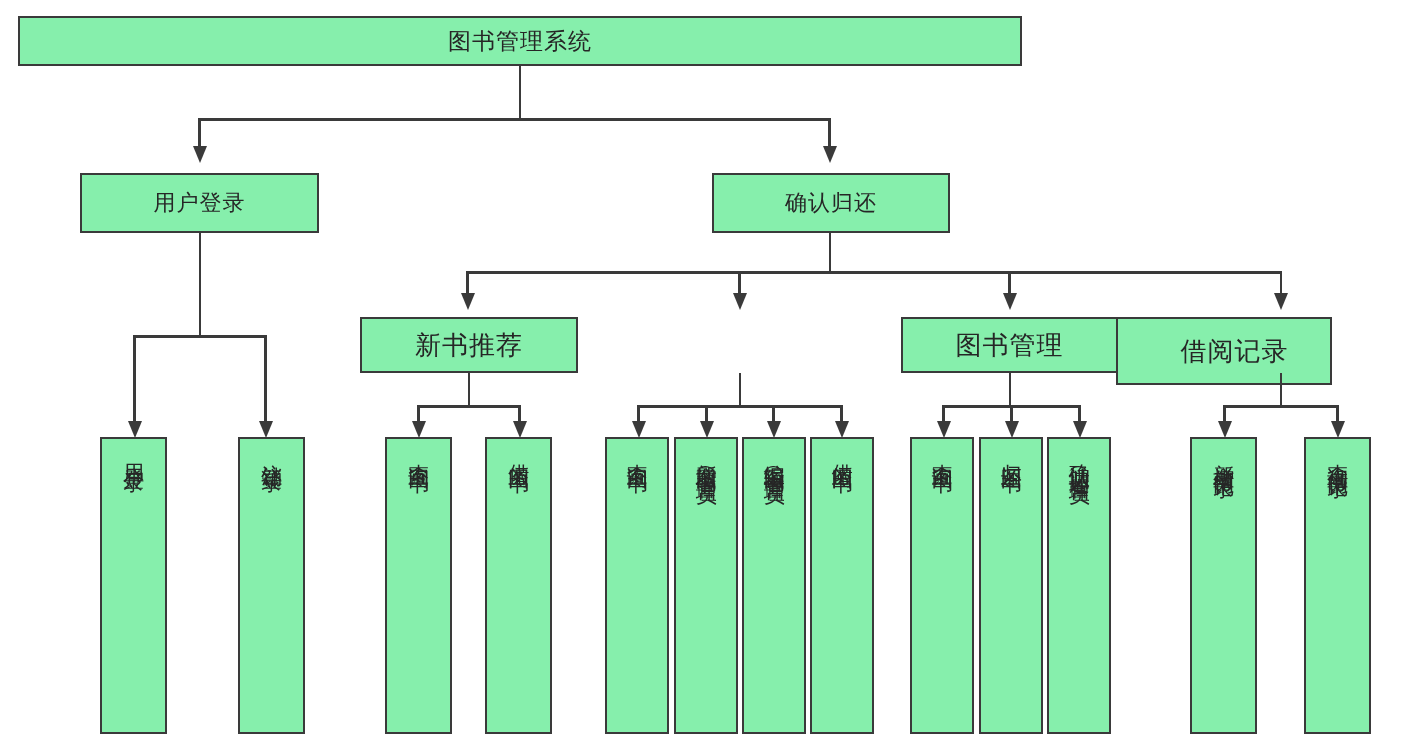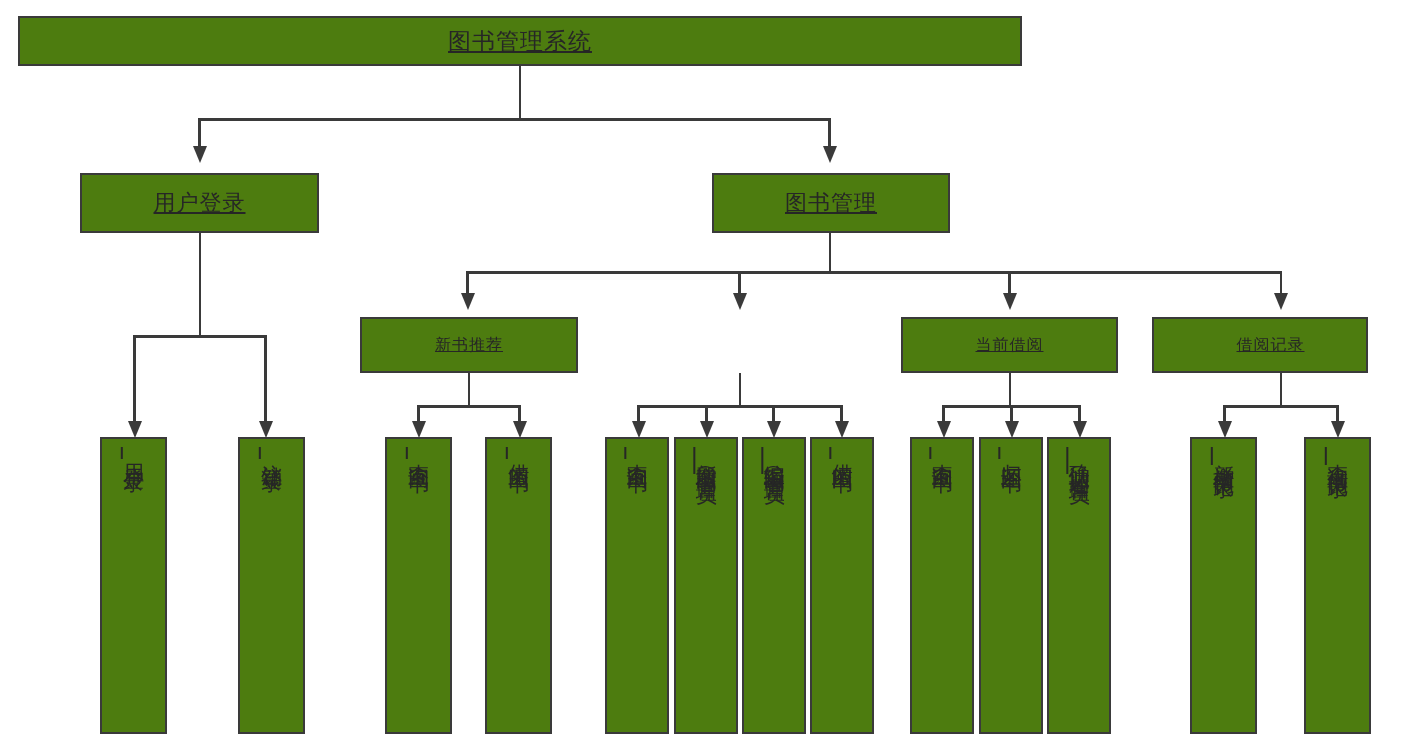--- a/index.html
+++ b/index.html
@@ -15,37 +15,36 @@
     position: relative;
     width: 1405px;
     height: 747px;
     background: #ffffff;
     overflow: hidden;
   }
   
   .node {
     position: absolute;
     box-sizing: border-box;
-    background: #4d7c0f;
+    background: #86efac;
     border: 2.5px solid #3a3a3a;
     display: flex;
     align-items: center;
     justify-content: center;
     color: #262626;
     letter-spacing: 1px;
-    text-decoration: underline;
   }
   .node.root {
     font-size: 23px;
   }
   .node.lvl1 {
     font-size: 22px;
   }
   .node.lvl2 {
-    font-size: 16px;
+    font-size: 26px;
   }
   .node.leaf {
     align-items: flex-start;
     justify-content: center;
     padding-top: 8px;
   }
   .vlabel {
     writing-mode: vertical-rl;
     text-orientation: upright;
     font-size: 21px;
@@ -96,21 +95,21 @@
   <div class="conn vline" style="left:198px; top:118px; width:2.5px; height:30px;"></div>
   <div class="arrow" style="left:192.5px; top:146px;"></div>
 
   <div class="conn vline" style="left:828px; top:118px; width:2.5px; height:30px;"></div>
   <div class="arrow" style="left:822.5px; top:146px;"></div>
 
   <div class="node lvl1" style="left:80px; top:173px; width:239px; height:60px;">
     <span>用户登录</span>
   </div>
   <div class="node lvl1" style="left:712px; top:173px; width:238px; height:60px;">
-    <span>图书管理</span>
+    <span>确认归还</span>
   </div>
 
   <div class="conn vline" style="left:198.5px; top:233px; width:2.5px; height:104px;"></div>
   <div class="conn hline" style="left:133px; top:335px; width:133px; height:2.5px;"></div>
   <div class="conn vline" style="left:133px; top:335px; width:2.5px; height:88px;"></div>
   <div class="arrow" style="left:127.5px; top:421px;"></div>
   <div class="conn vline" style="left:264px; top:335px; width:2.5px; height:88px;"></div>
   <div class="arrow" style="left:258.5px; top:421px;"></div>
 
   <div class="conn vline" style="left:828.5px; top:233px; width:2.5px; height:40px;"></div>
@@ -121,23 +120,23 @@
   <div class="arrow" style="left:732.5px; top:293px;"></div>
   <div class="conn vline" style="left:1008px; top:271px; width:2.5px; height:24px;"></div>
   <div class="arrow" style="left:1002.5px; top:293px;"></div>
   <div class="conn vline" style="left:1279.5px; top:271px; width:2.5px; height:24px;"></div>
   <div class="arrow" style="left:1274px; top:293px;"></div>
 
   <div class="node lvl2" style="left:360px; top:317px; width:218px; height:56px;">
     <span>新书推荐</span>
   </div>
   <div class="node lvl2" style="left:901px; top:317px; width:217px; height:56px;">
-    <span>当前借阅</span>
-  </div>
-  <div class="node lvl2" style="left:1152px; top:317px; width:216px; height:56px;padding-left:21px;">
+    <span>图书管理</span>
+  </div>
+  <div class="node lvl2" style="left:1116px; top:317px; width:216px; height:68px;padding-left:21px;">
     <span>借阅记录</span>
   </div>
 
   <div class="conn vline" style="left:467.5px; top:373px; width:2.5px; height:34px;"></div>
   <div class="conn hline" style="left:417px; top:405px; width:103px; height:2.5px;"></div>
   <div class="conn vline" style="left:417px; top:405px; width:2.5px; height:19px;"></div>
   <div class="arrow" style="left:411.5px; top:421px;"></div>
   <div class="conn vline" style="left:518px; top:405px; width:2.5px; height:19px;"></div>
   <div class="arrow" style="left:512.5px; top:421px;"></div>
 

